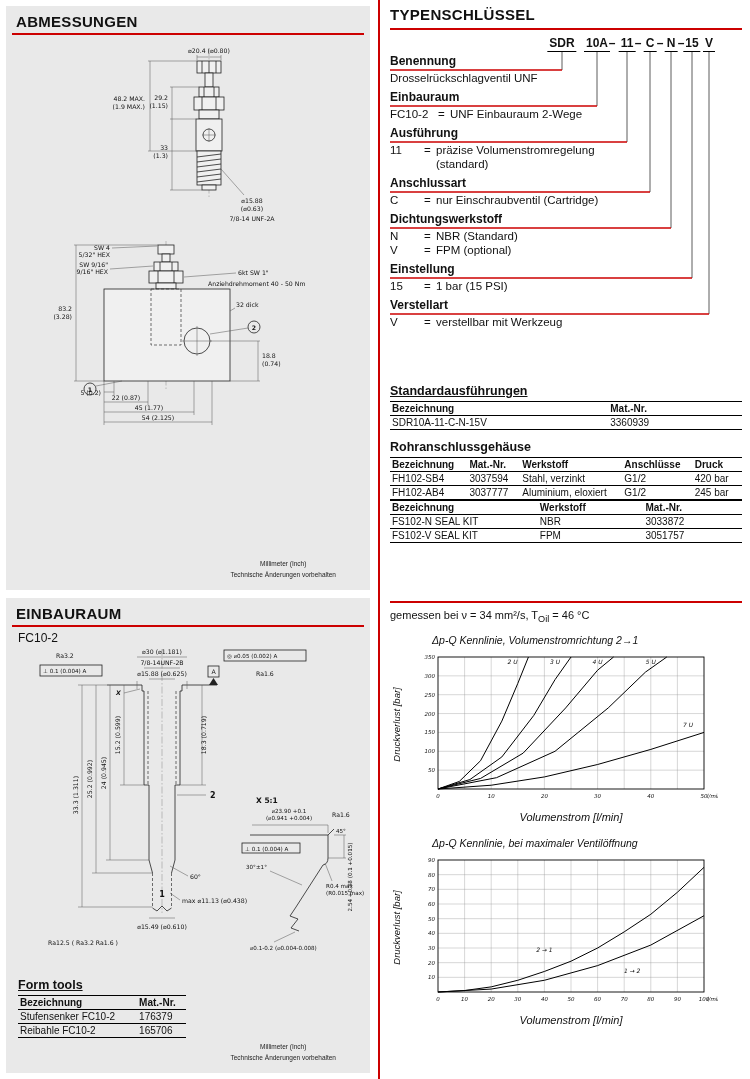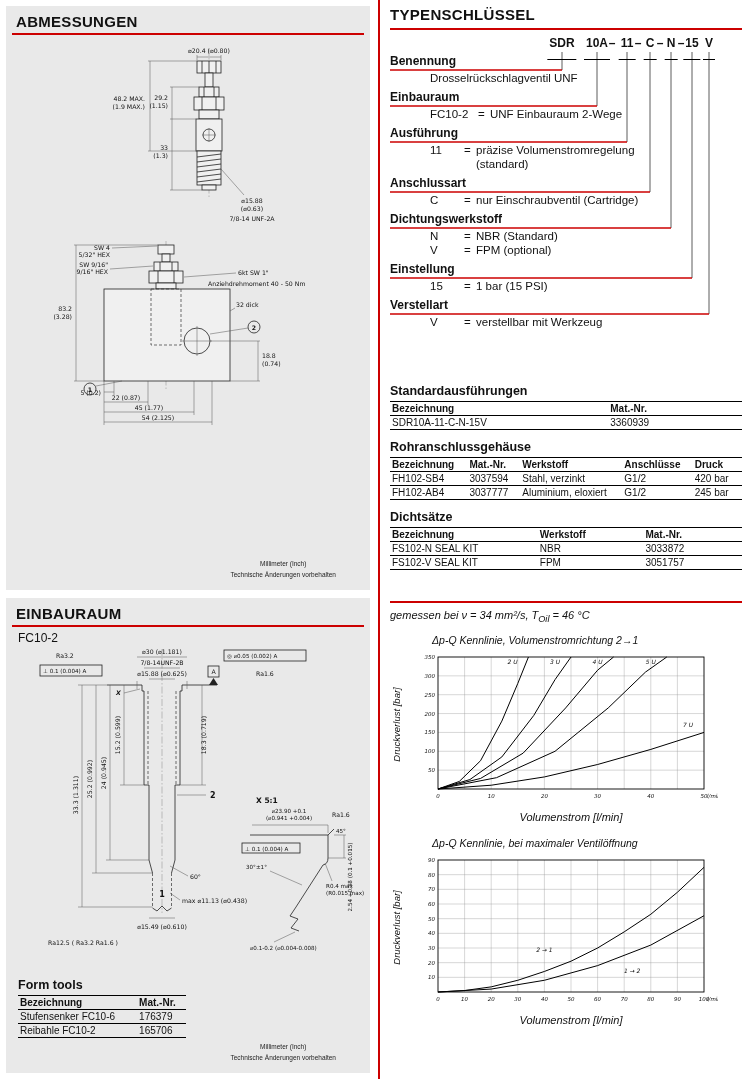--- a/index.html
+++ b/index.html
@@ -24,34 +24,34 @@
   svg text{font-family:"DejaVu Sans",sans-serif;fill:#111;}
   .t5{font-size:5.6px;}.t6{font-size:6.2px;}.t7{font-size:7.5px;}.t8{font-size:8px;}
   .tb{font-weight:bold;}.tc{text-anchor:middle;}.te{text-anchor:end;}.ti{font-style:italic;}
   
   .rcol{position:absolute;left:390px;top:6px;width:352px;height:1067px;}
   .typ{position:absolute;left:0;top:0;width:352px;height:334px;}
   .typ h2{position:absolute;left:0;top:0;}
   .typ .redline{position:absolute;left:0;top:22px;width:352px;}
   .typ svg{position:absolute;left:0;top:0;}
   .tok{position:absolute;top:30px;transform:translateX(-50%);font-weight:bold;font-size:12px;white-space:nowrap;}
-  .u{border-bottom:1.5px solid #000;padding:0 2px 9px 2px;}
+  .u{border-bottom:1.5px solid #000;padding:0 2px 1px 2px;}
   .glabel{position:absolute;left:0;font-weight:bold;font-size:12px;white-space:nowrap;}
-  .grow{position:absolute;left:0;font-size:11.5px;white-space:nowrap;margin-left:40px;}
+  .grow{position:absolute;left:0;font-size:11.5px;white-space:nowrap;}
   .k{display:inline-block;min-width:30px;padding-right:4px;}
   .eq{display:inline-block;width:12px;}
   .rtables{position:absolute;left:0;top:378px;width:352px;}
   .tbl-title{font-size:12.5px;font-weight:bold;margin:10px 0 3px 0;}
-  .tbl-title.first{margin-top:0;}
+  .tbl-title.first{margin-top:0;text-decoration:underline;}
   .dtable{width:100%;border-collapse:collapse;font-size:10px;}
   .dtable th{text-align:left;font-weight:bold;border-top:1px solid #000;border-bottom:1px solid #000;padding:1px 2px;}
   .dtable td{border-bottom:1px solid #000;padding:1px 2px;}
   .kenn{position:absolute;left:0;top:592px;width:352px;}
   .kenn .redline{margin:3px 0 6px 0;}
-  .ksub{font-size:11px;margin:0 0 10px 0;font-style:italic;}
+  .ksub{font-size:11px;margin:0 0 10px 0;}
   .chartwrap{position:relative;padding-left:18px;margin-bottom:14px;font-style:italic;}
   .ctitle{font-size:10.5px;margin:0 0 3px 24px;}
   .ylab{position:absolute;left:-69px;top:85px;width:150px;text-align:center;transform:rotate(-90deg);font-size:9.5px;}
   .xlab{font-size:11px;text-align:center;width:266px;margin-left:30px;}
   
   .formtools{position:absolute;left:12px;top:380px;width:168px;}
 </style>
 </head>
 <body>
 
@@ -267,21 +267,21 @@
     </svg>
     <div class="formtools">
       <div class="tbl-title first">Form tools</div>
       <table class="dtable">
         <tbody>
             <tr>
           <th>Bezeichnung</th>
           <th>Mat.-Nr.</th>
         </tr>
         <tr>
-          <td>Stufensenker FC10-6</td>
+          <td>Stufensenker FC10-2</td>
           <td>176379</td>
         </tr>
         <tr>
           <td>Reibahle  FC10-2</td>
           <td>165706</td>
         </tr>
       </tbody>
         </table>
     </div>
     <div class="fig-footer">
@@ -398,21 +398,20 @@
         <tr>
           <td>FH102-AB4</td>
           <td>3037777</td>
           <td>Aluminium, eloxiert</td>
           <td>G1/2</td>
           <td>245 bar</td>
         </tr>
       </tbody>
         </table>
 
-      <div class="tbl-title">Dichtsätze</div>
       <table class="dtable">
         <tbody>
             <tr>
           <th style="width:42%">Bezeichnung</th>
           <th style="width:30%">Werkstoff</th>
           <th>Mat.-Nr.</th>
         </tr>
         <tr>
           <td>FS102-N SEAL KIT</td>
           <td>NBR</td>

